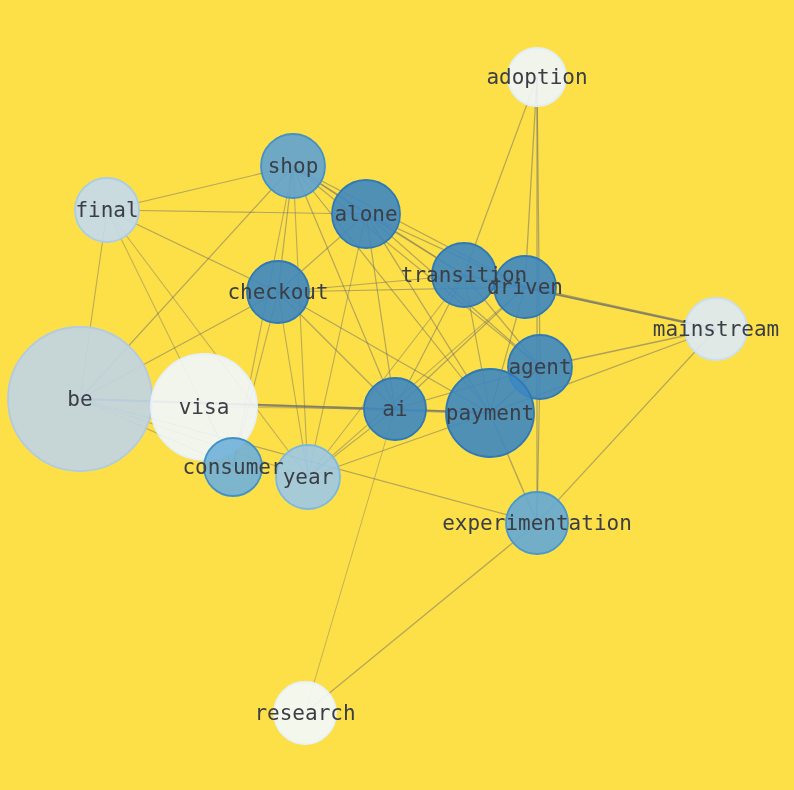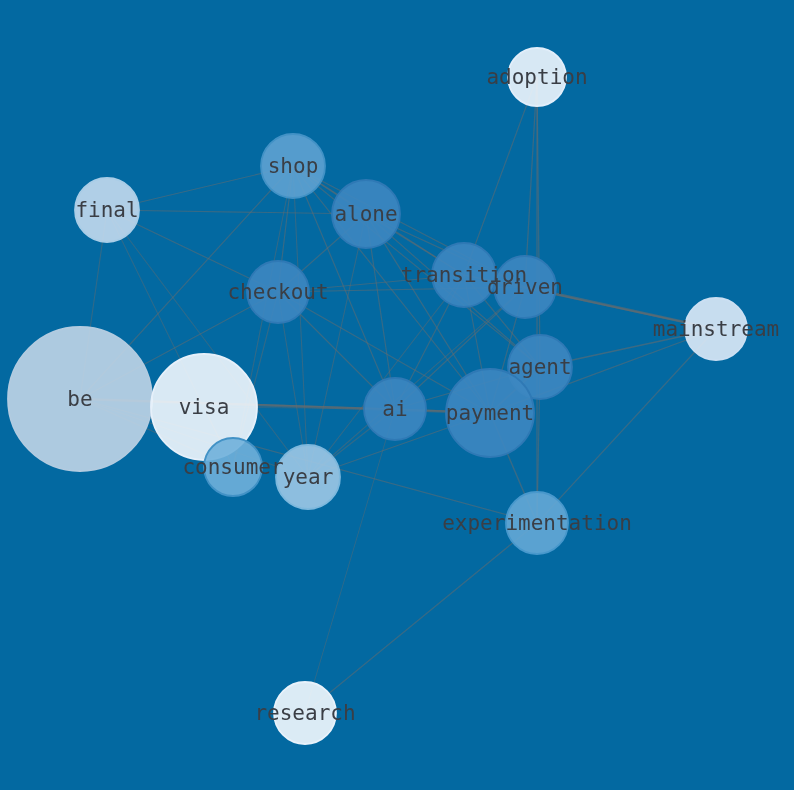--- a/index.html
+++ b/index.html
@@ -4,21 +4,21 @@
 <style>
   html, body {
     margin: 0;
     padding: 0;
     background: #ffffff;
   }
   .canvas-wrap {
     position: relative;
     width: 794px;
     height: 790px;
-    background: #0369a1;
+    background: #fde047;
     overflow: hidden;
   }
   svg text {
     font-family: "DejaVu Sans Mono", "Liberation Mono", monospace;
     font-size: 21px;
     fill: #3a3e45;
     text-anchor: middle;
   }
 </style>
 </head>

